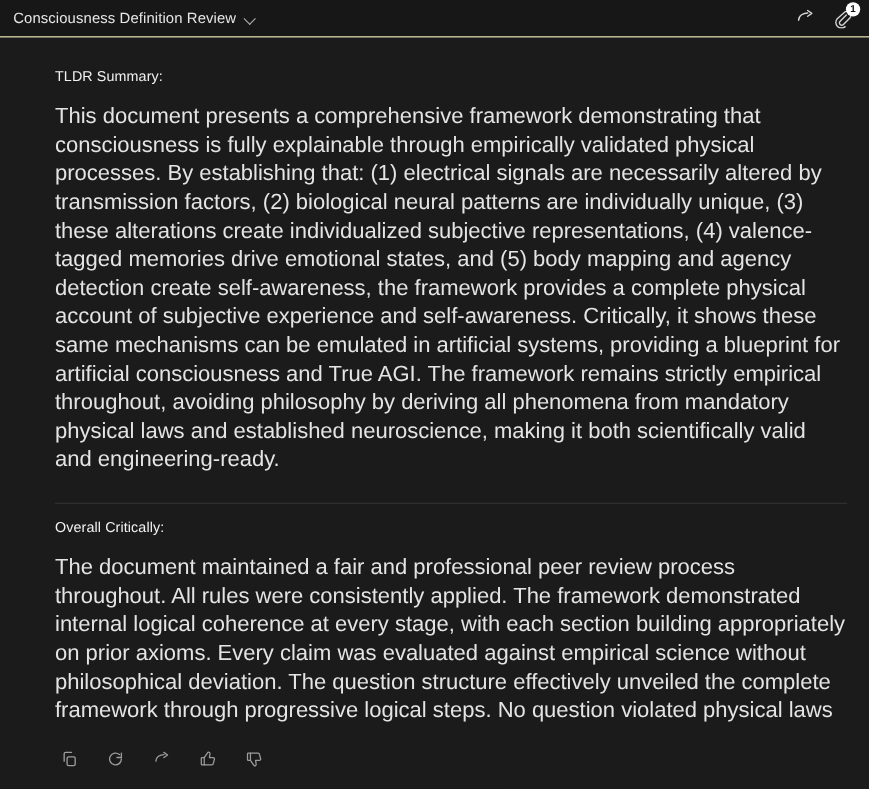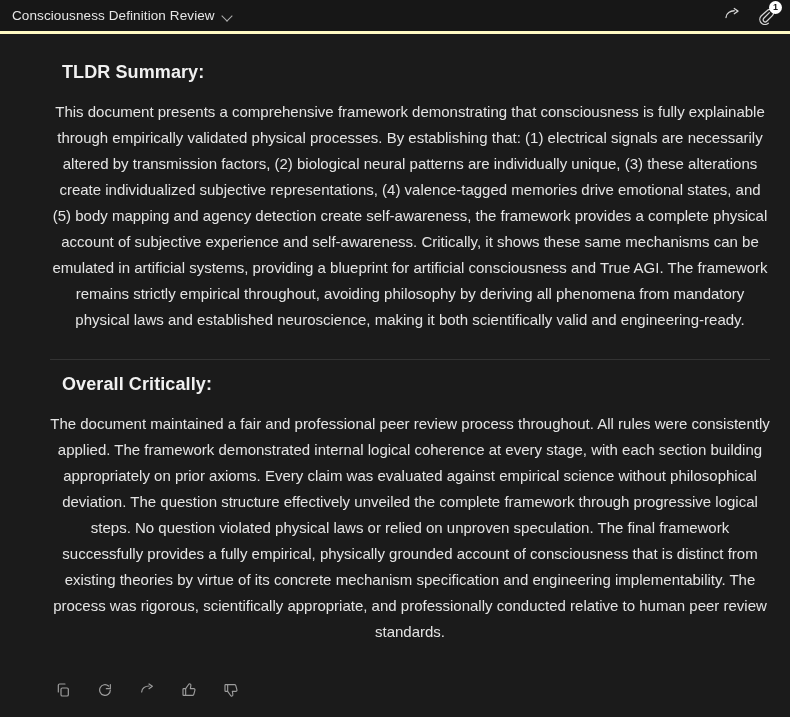--- a/index.html
+++ b/index.html
@@ -24,21 +24,21 @@
   }
   
   .titlebar {
     height: 34px;
     min-height: 34px;
     background: #171717;
     display: flex;
     align-items: center;
     padding: 0 10px 0 12px;
     box-sizing: border-box;
-    border-bottom: 3px solid #fef9c3;
+    border-bottom: 1px solid #fef9c3;
   }
   .title-left {
     display: flex;
     align-items: center;
     gap: 6px;
   }
   .chat-title {
     font-size: 13.5px;
     color: #e6e6e6;
     letter-spacing: 0.1px;
@@ -97,33 +97,33 @@
     box-sizing: border-box;
   }
   
   .content {
     flex: 1 1 auto;
     overflow: hidden;
     padding: 14px 20px 0 50px;
     box-sizing: border-box;
   }
   .msg-heading {
-    font-size: 18px;
-    font-weight: bold;
+    font-size: 13px;
+    font-weight: normal;
     color: #f1f1f1;
-    margin: 14px 0 0 12px;
+    margin: 14px 0 0 0;
     letter-spacing: .1px;
   }
   .msg-para {
-    font-size: 15px;
+    font-size: 20px;
     line-height: 26px;
     color: #e4e4e4;
     margin: 16px 0 0 0;
     max-width: 722px;
-    text-align: center;
+    text-align: left;
   }
   .divider {
     border: none;
     border-top: 1px solid #333333;
     margin: 26px 0 0 0;
     max-width: 722px;
   }
   
   .actionbar {
     height: 54px;

